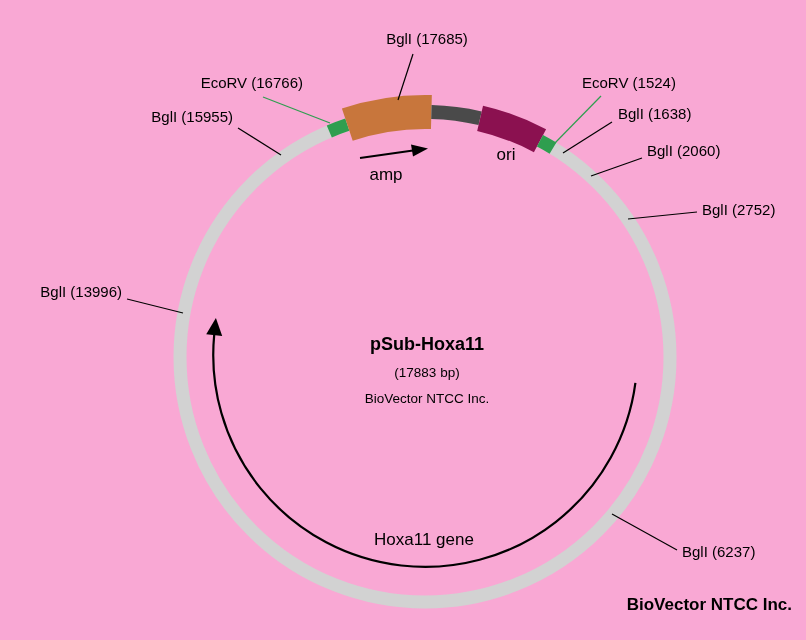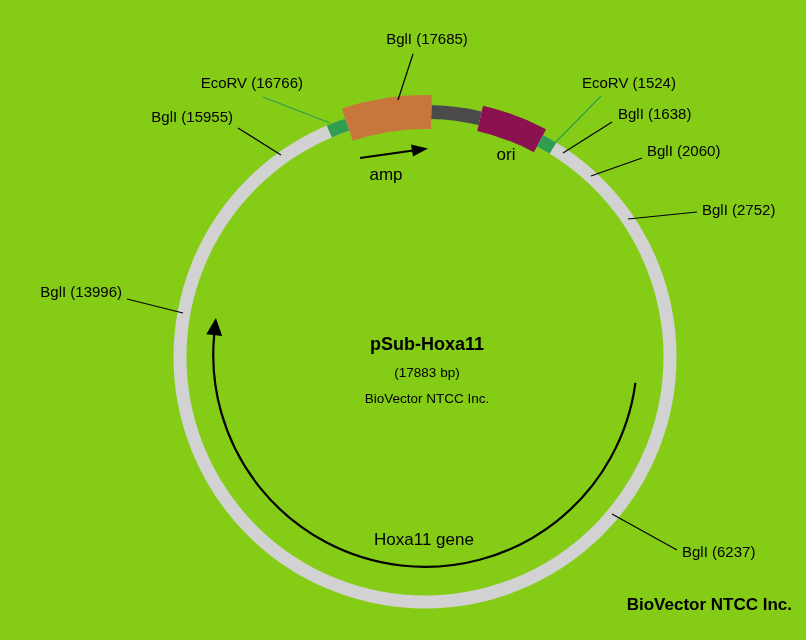--- a/index.html
+++ b/index.html
@@ -1,20 +1,20 @@
 <!DOCTYPE html>
 <html><head>
 <meta charset="utf-8">
 <style>
   html, body { margin: 0; padding: 0; background: #ffffff; }
   .canvas {
     position: relative;
     width: 806px;
     height: 640px;
-    background: #84cc16;
+    background: #f9a8d4;
     overflow: hidden;
   }
   svg text {
     font-family: "Liberation Sans", "DejaVu Sans", sans-serif;
     fill: #000000;
   }
   .site-label   { font-size: 15px; }
   .feature-label{ font-size: 17px; }
   .title-main   { font-size: 18px; font-weight: bold; }
   .title-sub    { font-size: 13.5px; }

